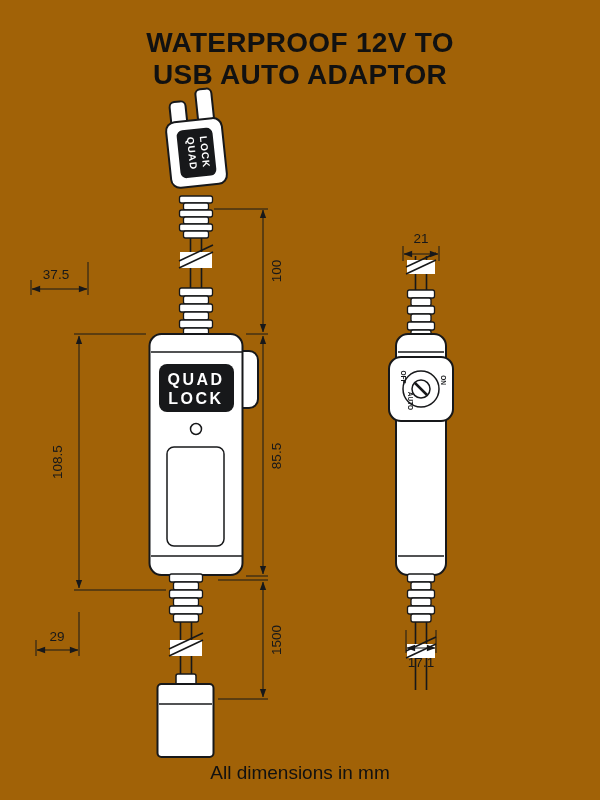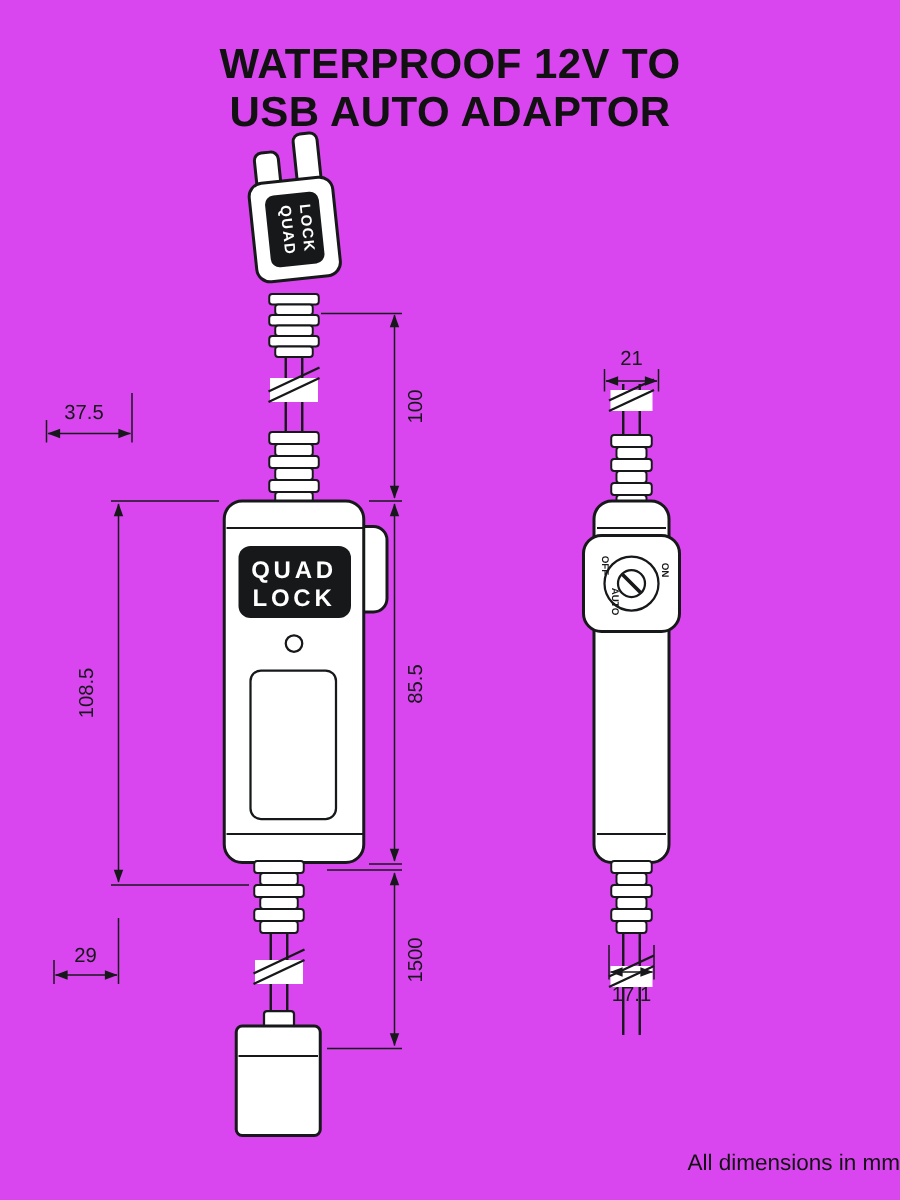--- a/index.html
+++ b/index.html
@@ -1,21 +1,21 @@
 <!DOCTYPE html>
 <html><head>
 <meta charset="utf-8">
 <style>
   html,body{margin:0;padding:0;background:#fff;}
-  .page{position:relative;width:600px;height:800px;background:#d946ef;overflow:hidden;
+  .page{position:relative;width:600px;height:800px;background:#a16207;overflow:hidden;
         font-family:"Liberation Sans",sans-serif;color:#17181a;}
   .title{position:absolute;top:27px;left:0;width:100%;text-align:center;
          font-size:28px;font-weight:800;letter-spacing:.3px;line-height:1.16;color:#111;}
-  .footer{position:absolute;bottom:16px;left:0;width:100%;text-align:right;
-          font-size:15px;font-weight:500;color:#111;}
+  .footer{position:absolute;bottom:16px;left:0;width:100%;text-align:center;
+          font-size:19px;font-weight:500;color:#111;}
   svg{position:absolute;left:0;top:0;}
   .s2{stroke:#17181a;stroke-width:2;fill:#fff;}
   .s15{stroke:#17181a;stroke-width:1.5;fill:#fff;}
   .s13{stroke:#17181a;stroke-width:1.3;fill:#fff;}
   .ln{stroke:#17181a;stroke-width:1.6;fill:none;}
   .thin{stroke:#17181a;stroke-width:1.3;fill:none;}
   .dim{stroke:#17181a;stroke-width:1;fill:none;}
   .white{fill:#fff;stroke:none;}
   .dark{fill:#17181a;stroke:none;}
   text.dimtxt{font:13.5px "Liberation Sans",sans-serif;fill:#17181a;}

